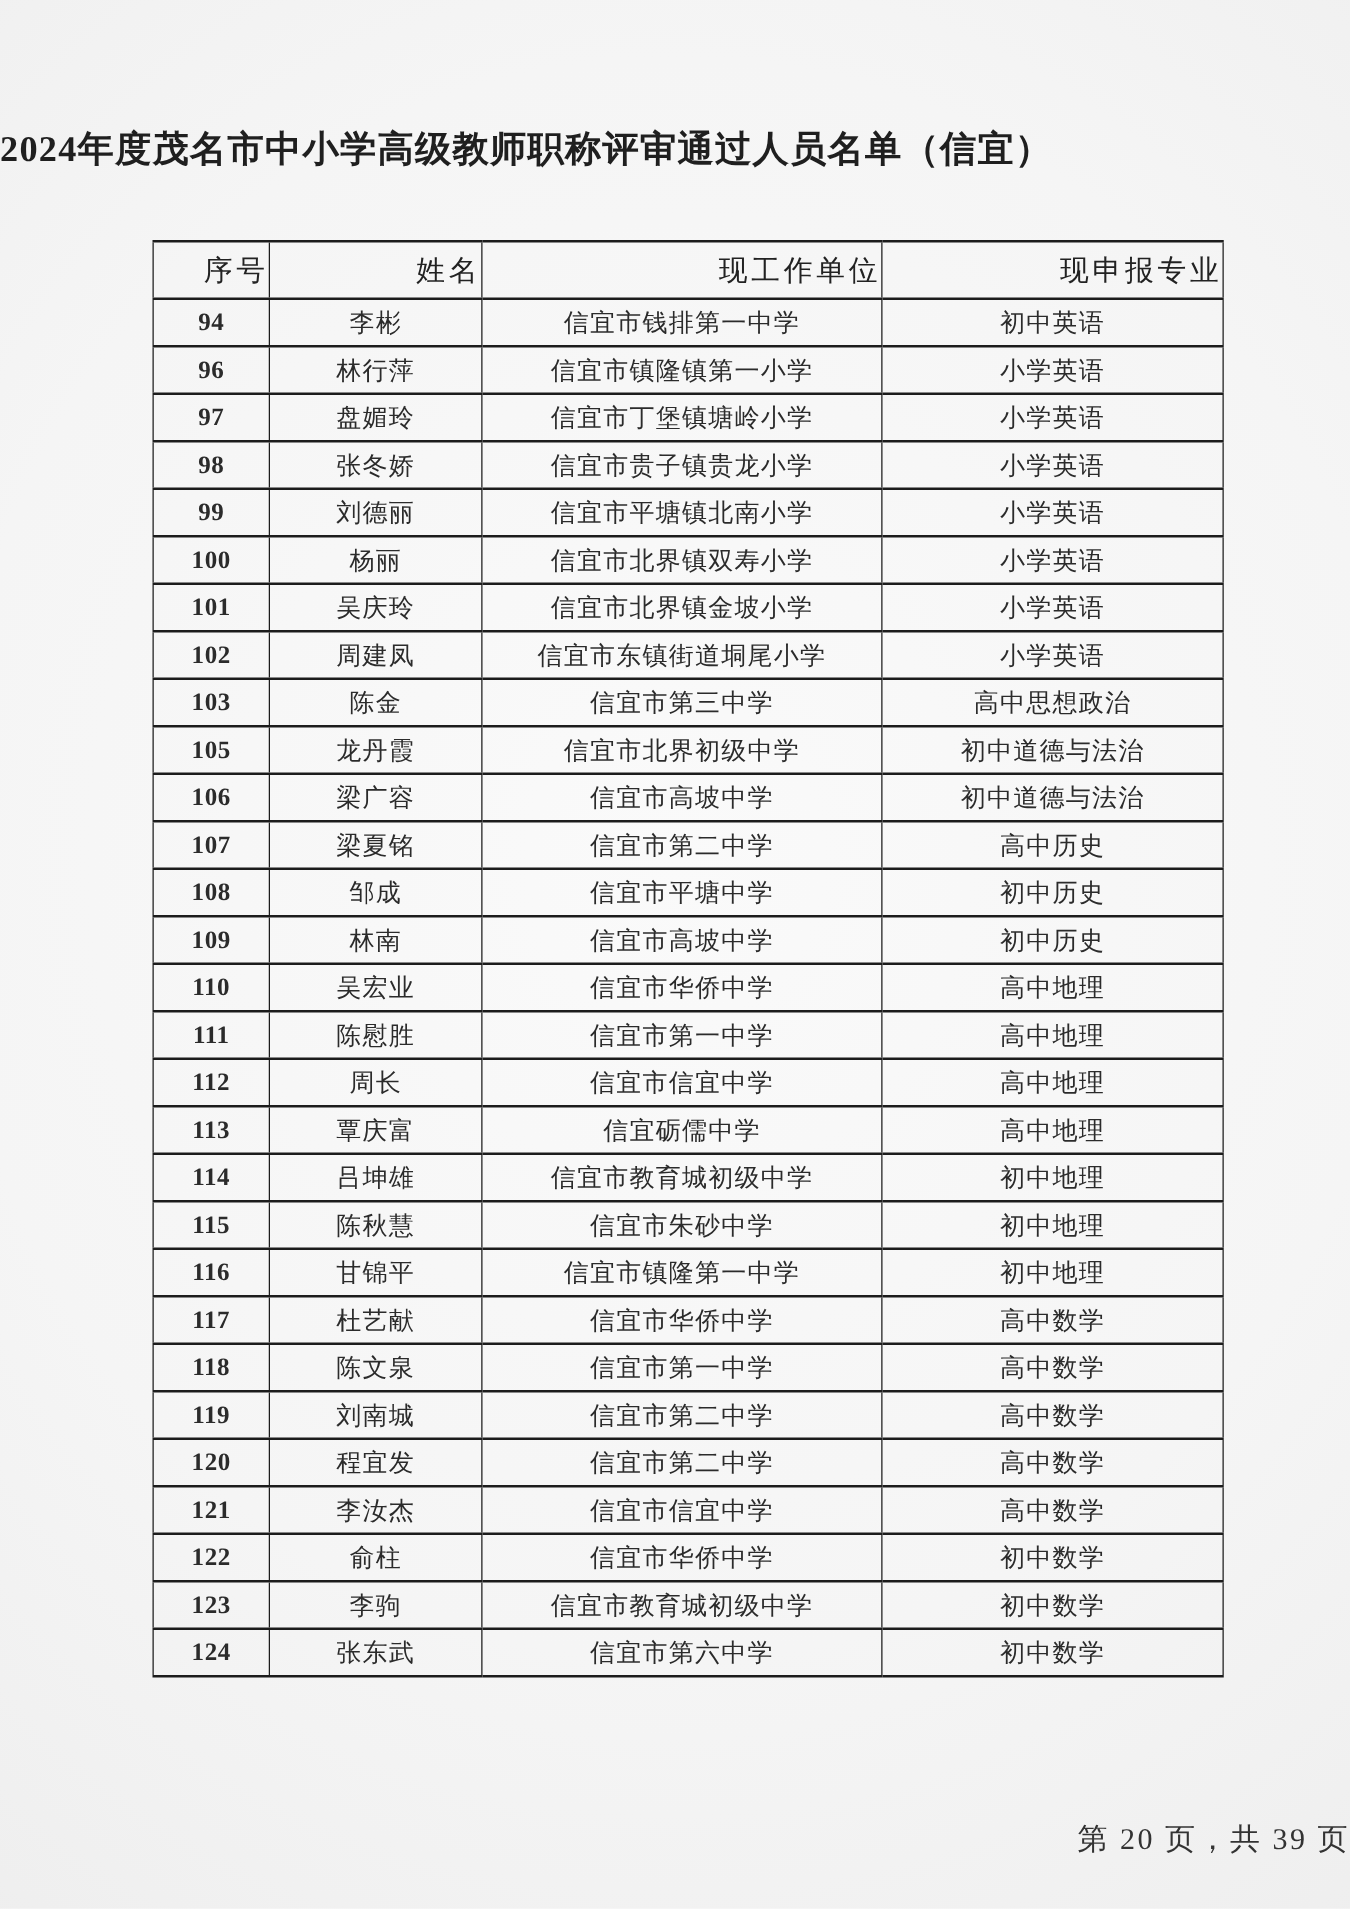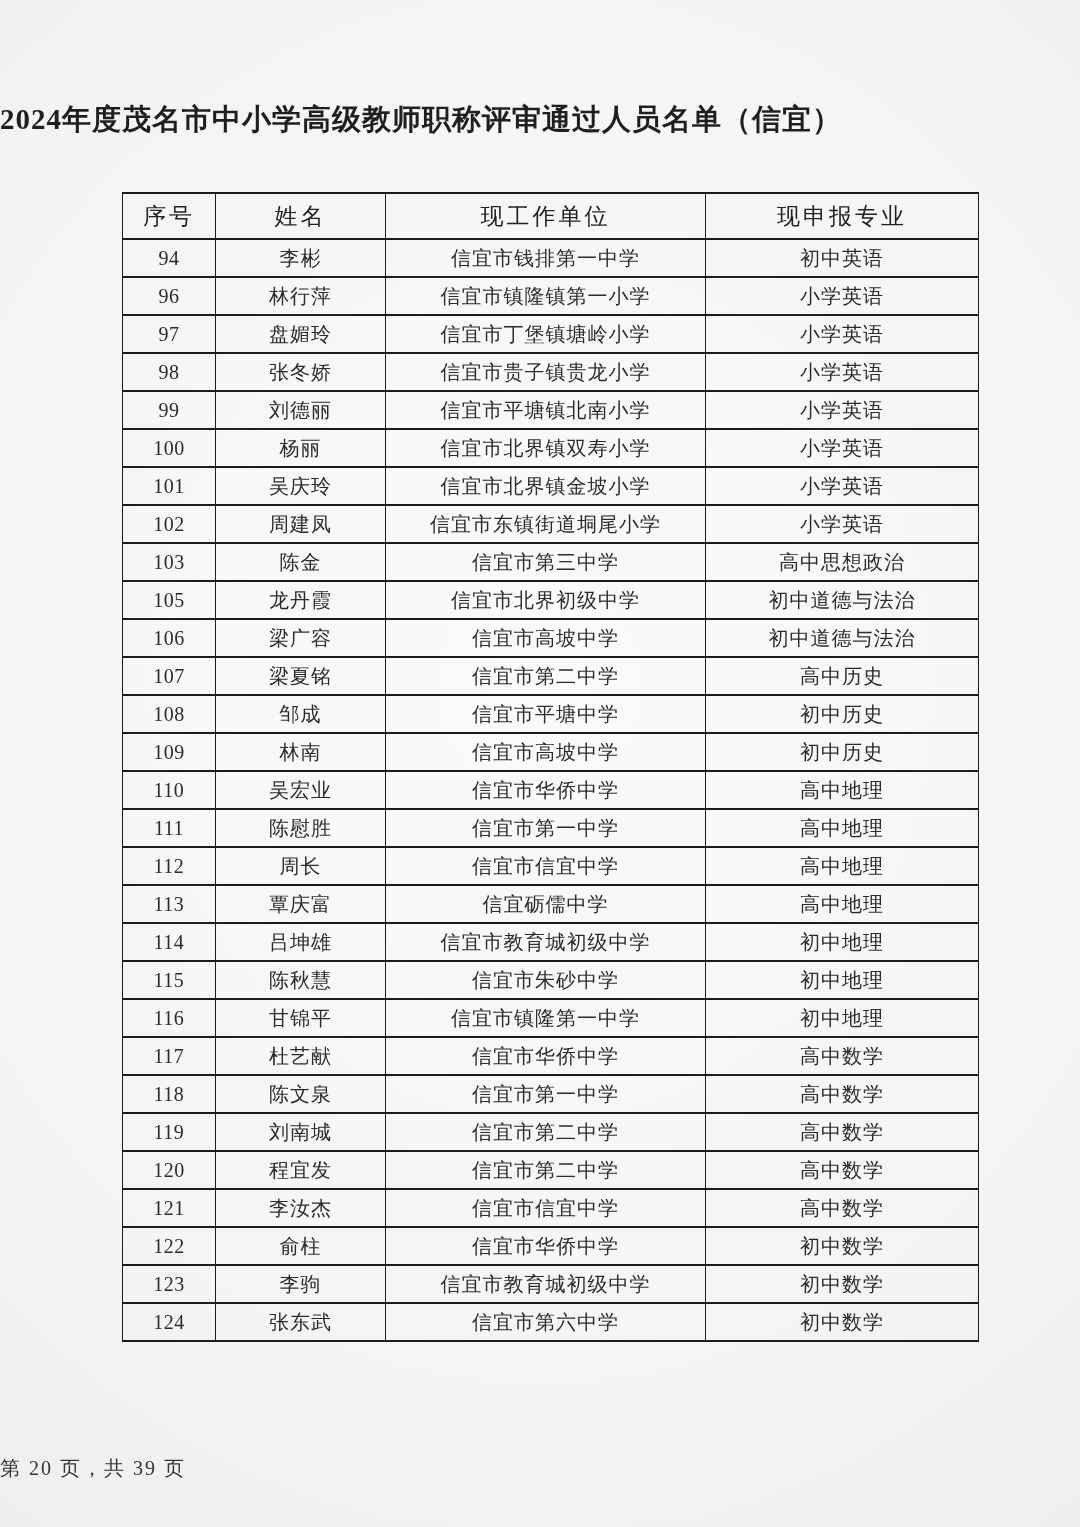--- a/index.html
+++ b/index.html
@@ -47,35 +47,36 @@
     vertical-align: middle;
     white-space: nowrap;
     overflow: hidden;
   }
   .roster-table th {
     height: 46px;
     font-size: 23px;
     font-weight: normal;
     letter-spacing: 3px;
     color: #222;
+    text-align: right;
   }
   .roster-table td {
     height: 38px;
     font-size: 20px;
     letter-spacing: 1px;
     color: #2b2b2b;
   }
-  .roster-table td.num { letter-spacing: 0.5px; }
+  .roster-table td.num { letter-spacing: 0.5px; font-weight: bold; }
   .page-footer {
     position: absolute;
     top: 1455px;
     left: 0;
     width: 100%;
-    text-align: left;
-    font-size: 20px;
+    text-align: right;
+    font-size: 24px;
     letter-spacing: 2px;
     color: #333;
   }
 </style>
 </head>
 <body>
 
 <h1 class="page-title">2024年度茂名市中小学高级教师职称评审通过人员名单（信宜）</h1>
 
 <table class="roster-table">

